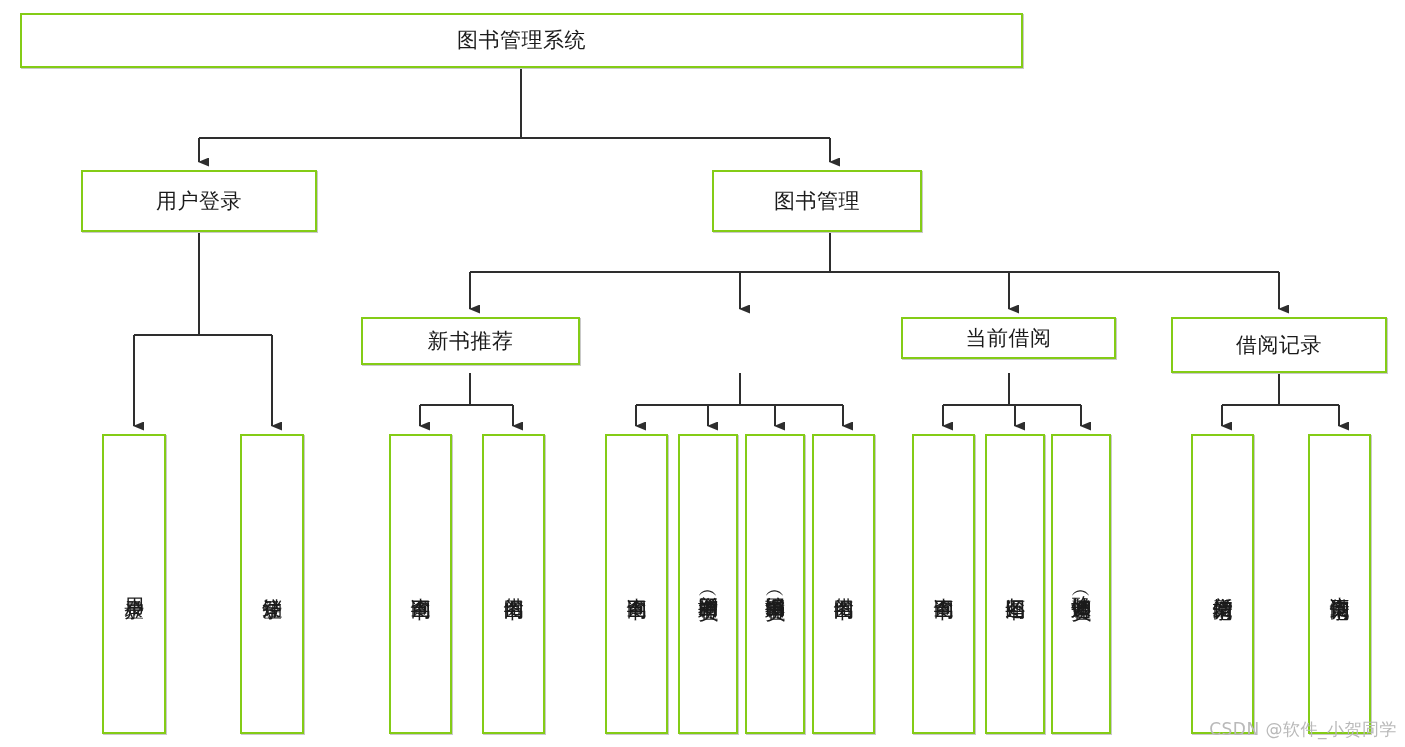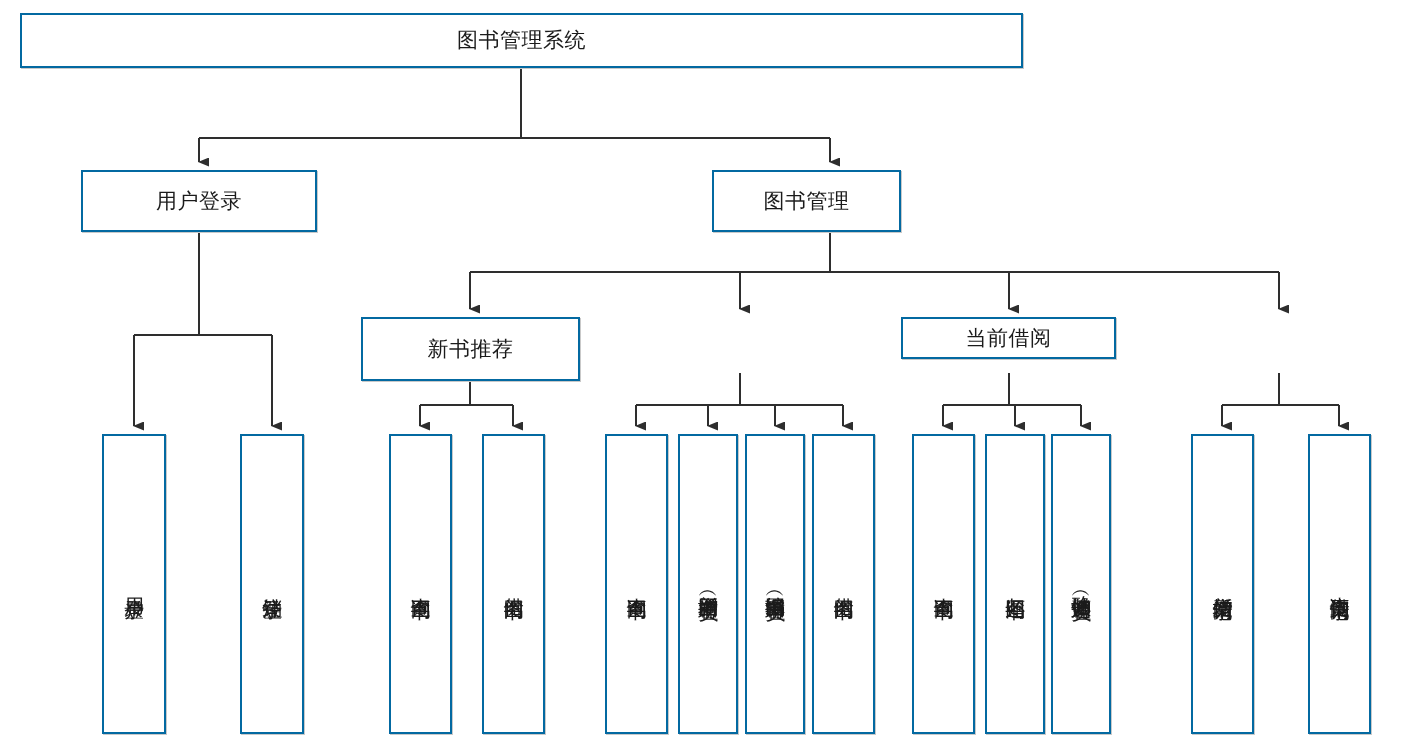--- a/index.html
+++ b/index.html
@@ -18,21 +18,21 @@
     position: absolute;
     left: 0;
     top: 0;
     width: 1405px;
     height: 747px;
   }
   .node-box {
     position: absolute;
     box-sizing: border-box;
     background: #ffffff;
-    border: 2px solid #0369a1;
+    border: 2px solid #84cc16;
     box-shadow: 1px 1px 0 0 #c9c9c9;
   }
   .node-box.level0 {
     border-width: 2px;
   }
   .node-label-h {
     position: absolute;
     left: 0; right: 0; top: 0; bottom: 0;
     display: flex;
     align-items: center;
@@ -133,30 +133,33 @@
     </g>
   </svg>
 
   <div class="node-box level0" style="left:20px; top:13px; width:1003px; height:55px;">
     <div class="node-label-h">图书管理系统</div>
   </div>
 
   <div class="node-box" style="left:81px; top:170px; width:236px; height:62px;">
     <div class="node-label-h">用户登录</div>
   </div>
-  <div class="node-box" style="left:712px; top:170px; width:189px; height:62px;">
+  <div class="node-box" style="left:712px; top:170px; width:210px; height:62px;">
     <div class="node-label-h">图书管理</div>
   </div>
 
-  <div class="node-box" style="left:361px; top:317px; width:219px; height:64px;padding-left:10px;">
+  <div class="node-box" style="left:361px; top:317px; width:219px; height:48px;padding-left:10px;">
     <div class="node-label-h">新书推荐</div>
   </div>
   <div class="node-box" style="left:901px; top:317px; width:215px; height:42px;">
     <div class="node-label-h">当前借阅</div>
   </div>
+  <div class="node-box" style="left:1171px; top:317px; width:216px; height:56px;">
+    <div class="node-label-h">借阅记录</div>
+  </div>
 
   <div class="node-box" style="left:102px; top:434px; width:64px; height:300px;">
     <div class="node-label-v">用户登录</div>
   </div>
   <div class="node-box" style="left:240px; top:434px; width:64px; height:300px;">
     <div class="node-label-v">注销登录</div>
   </div>
 
   <div class="node-box" style="left:389px; top:434px; width:63px; height:300px;">
     <div class="node-label-v">查询图书</div>
@@ -188,14 +191,15 @@
     <div class="node-label-v">确认归还（管理员）</div>
   </div>
 
   <div class="node-box" style="left:1191px; top:434px; width:63px; height:300px;">
     <div class="node-label-v">新增借阅记录</div>
   </div>
   <div class="node-box" style="left:1308px; top:434px; width:63px; height:300px;">
     <div class="node-label-v">查询借阅记录</div>
   </div>
 
+  <div class="watermark">CSDN @软件_小贺同学</div>
 
 </div>
 
 </body></html>

